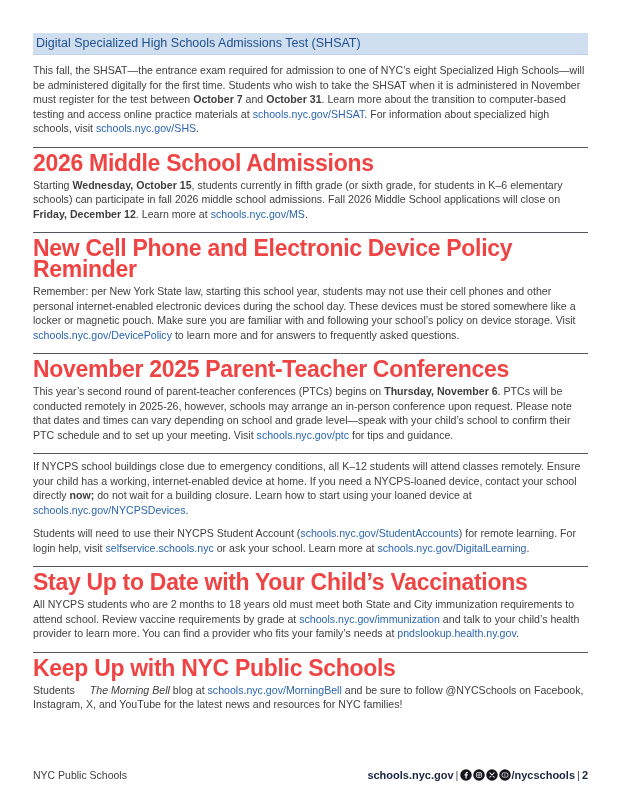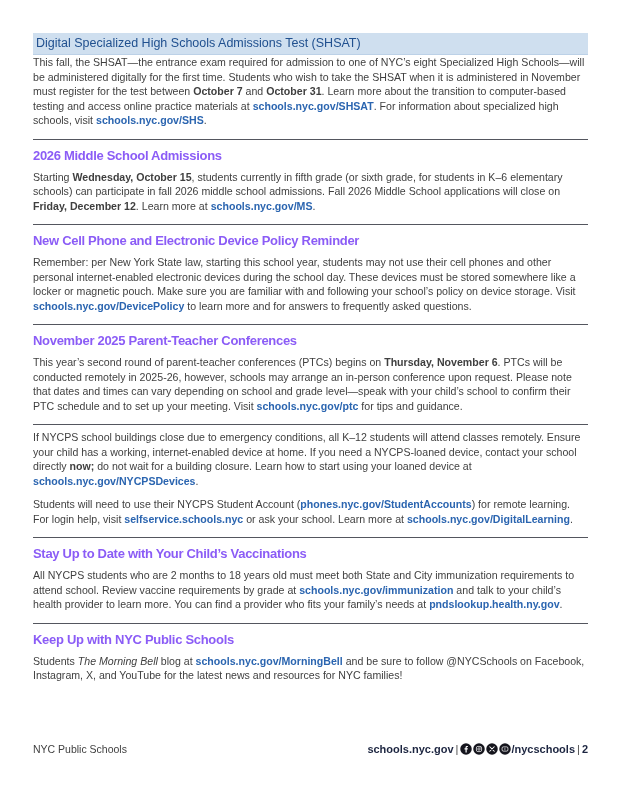--- a/index.html
+++ b/index.html
@@ -6,39 +6,39 @@
   .page {
     position:relative; width:618px; height:800px; background:#ffffff;
     font-family:"Liberation Sans", sans-serif; overflow:hidden;
     -webkit-font-smoothing:antialiased;
   }
   .content { position:absolute; left:33px; right:30px; top:33px; }
 
   .banner {
     background:#cfdfef; color:#20508f;
     font-size:12.5px; line-height:16px;
-    padding:2px 20px 3px 3px; margin-bottom:0;
+    padding:2px 20px 3px 3px; margin-bottom:8px;
     border-bottom:1px solid #bcd1e7;
   }
 
   hr.rule { border:0; border-top:1.5px solid #54565e; margin:11px 0 5px 0; }
 
   h2.sec {
-    margin:0 0 4px 0; font-size:13px; line-height:21px;
-    color:#8b5cf6; font-weight:700; letter-spacing:-0.3px;
+    margin:0 0 4px 0; font-size:23px; line-height:21px;
+    color:#ef4444; font-weight:700; letter-spacing:-0.3px;
   }
 
   p.body { margin:0; font-size:10.6px; line-height:14.5px; color:#3f3f3f; }
   p.body + p.body { margin-top:9px; }
   p.body .b { font-weight:700; }
-  p.body .i { font-style:italic; }
-  a.link { font-weight:700; color:#2b65b0; text-decoration:none; cursor:pointer; }
+  p.body .i { font-style:italic;margin-left:12px; }
+  a.link { font-weight:400; color:#2b65b0; text-decoration:none; cursor:pointer; }
 
   .footer {
-    position:absolute; left:33px; right:30px; top:740px;
+    position:absolute; left:33px; right:30px; top:766px;
     display:flex; justify-content:space-between; align-items:center; height:18px;
   }
   .footer-left { font-size:10.5px; color:#3f3f3f; }
   .footer-right {
     display:flex; align-items:center; 
     font-size:11px; font-weight:700; color:#1c2540;
   }
   .footer-right .sep { font-weight:400; color:#4a4a4a; padding:0 2px; }
   .icons { display:flex; align-items:center; gap:1px; }
   svg.icon { width:12px; height:12px; display:block; }
@@ -61,21 +61,21 @@
     <hr class="rule">
     <h2 class="sec">New Cell Phone and Electronic Device Policy Reminder</h2>
     <p class="body"><span>Remember: per New York State law, starting this school year, students may not use their cell phones and other personal internet-enabled electronic devices during the school day. These devices must be stored somewhere like a locker or magnetic pouch. Make sure you are familiar with and following your school’s policy on device storage. Visit </span><a class="link">schools.nyc.gov/DevicePolicy</a><span> to learn more and for answers to frequently asked questions.</span></p>
 
     <hr class="rule">
     <h2 class="sec">November 2025 Parent-Teacher Conferences</h2>
     <p class="body"><span>This year’s second round of parent-teacher conferences (PTCs) begins on </span><span class="b">Thursday, November 6</span><span>. PTCs will be conducted remotely in 2025-26, however, schools may arrange an in-person conference upon request. Please note that dates and times can vary depending on school and grade level—speak with your child’s school to confirm their PTC schedule and to set up your meeting. Visit </span><a class="link">schools.nyc.gov/ptc</a><span> for tips and guidance.</span></p>
 
     <hr class="rule">
     <p class="body"><span>If NYCPS school buildings close due to emergency conditions, all K–12 students will attend classes remotely. Ensure your child has a working, internet-enabled device at home. If you need a NYCPS-loaned device, contact your school directly </span><span class="b">now;</span><span> do not wait for a building closure. Learn how to start using your loaned device at </span><a class="link">schools.nyc.gov/NYCPSDevices</a><span>.</span></p>
-    <p class="body"><span>Students will need to use their NYCPS Student Account (</span><a class="link">phones.nyc.gov/StudentAccounts</a><span>) for remote learning. For login help, visit </span><a class="link">selfservice.schools.nyc</a><span> or ask your school. Learn more at </span><a class="link">schools.nyc.gov/DigitalLearning</a><span>.</span></p>
+    <p class="body"><span>Students will need to use their NYCPS Student Account (</span><a class="link">schools.nyc.gov/StudentAccounts</a><span>) for remote learning. For login help, visit </span><a class="link">selfservice.schools.nyc</a><span> or ask your school. Learn more at </span><a class="link">schools.nyc.gov/DigitalLearning</a><span>.</span></p>
 
     <hr class="rule">
     <h2 class="sec">Stay Up to Date with Your Child’s Vaccinations</h2>
     <p class="body"><span>All NYCPS students who are 2 months to 18 years old must meet both State and City immunization requirements to attend school. Review vaccine requirements by grade at </span><a class="link">schools.nyc.gov/immunization</a><span> and talk to your child’s health provider to learn more. You can find a provider who fits your family’s needs at </span><a class="link">pndslookup.health.ny.gov</a><span>.</span></p>
 
     <hr class="rule">
     <h2 class="sec">Keep Up with NYC Public Schools</h2>
     <p class="body"><span>Students </span><span class="i">The Morning Bell</span><span> blog at </span><a class="link">schools.nyc.gov/MorningBell</a><span> and be sure to follow @NYCSchools on Facebook, Instagram, X, and YouTube for the latest news and resources for NYC families!</span></p>
 
   </div>

